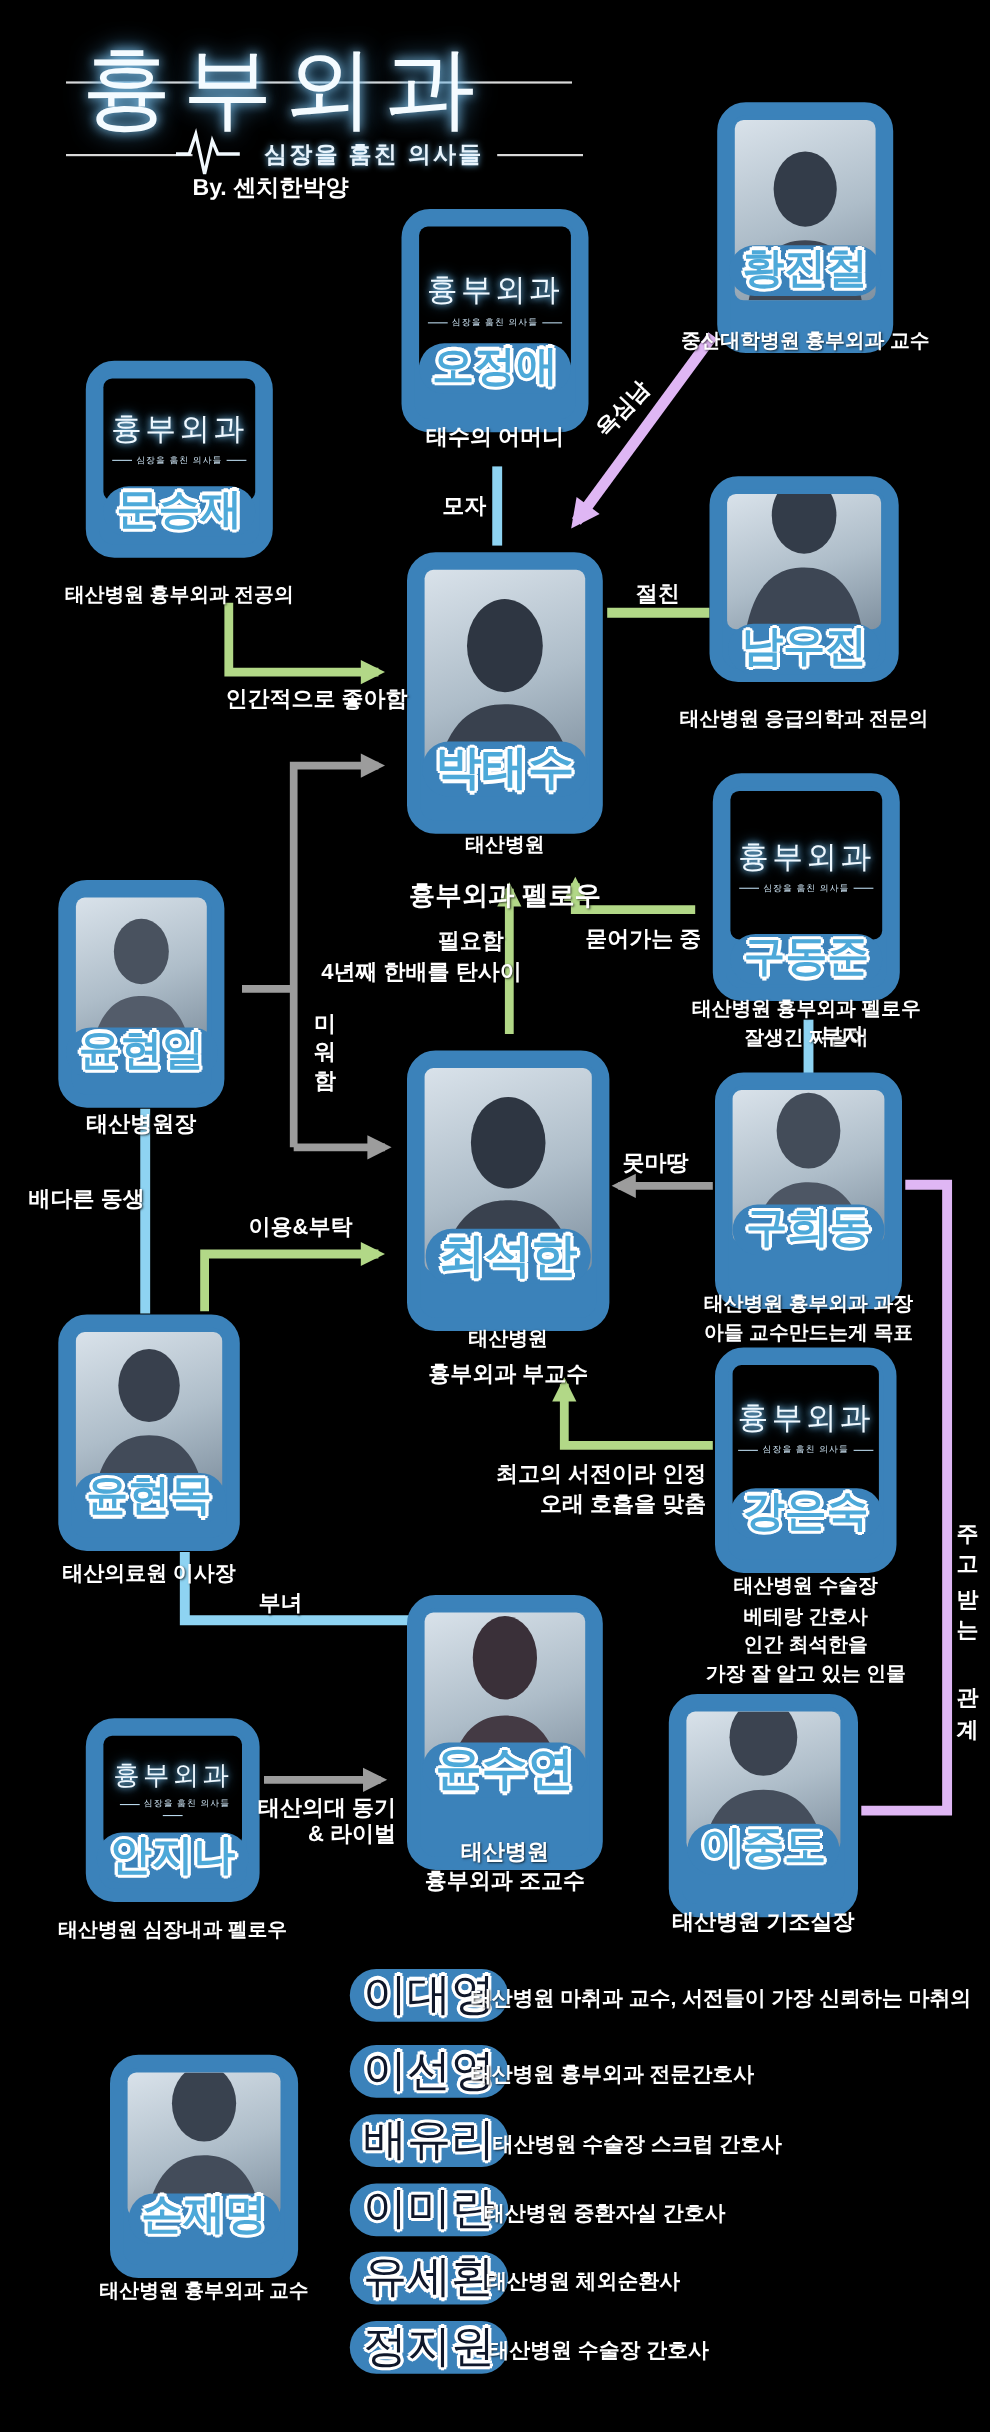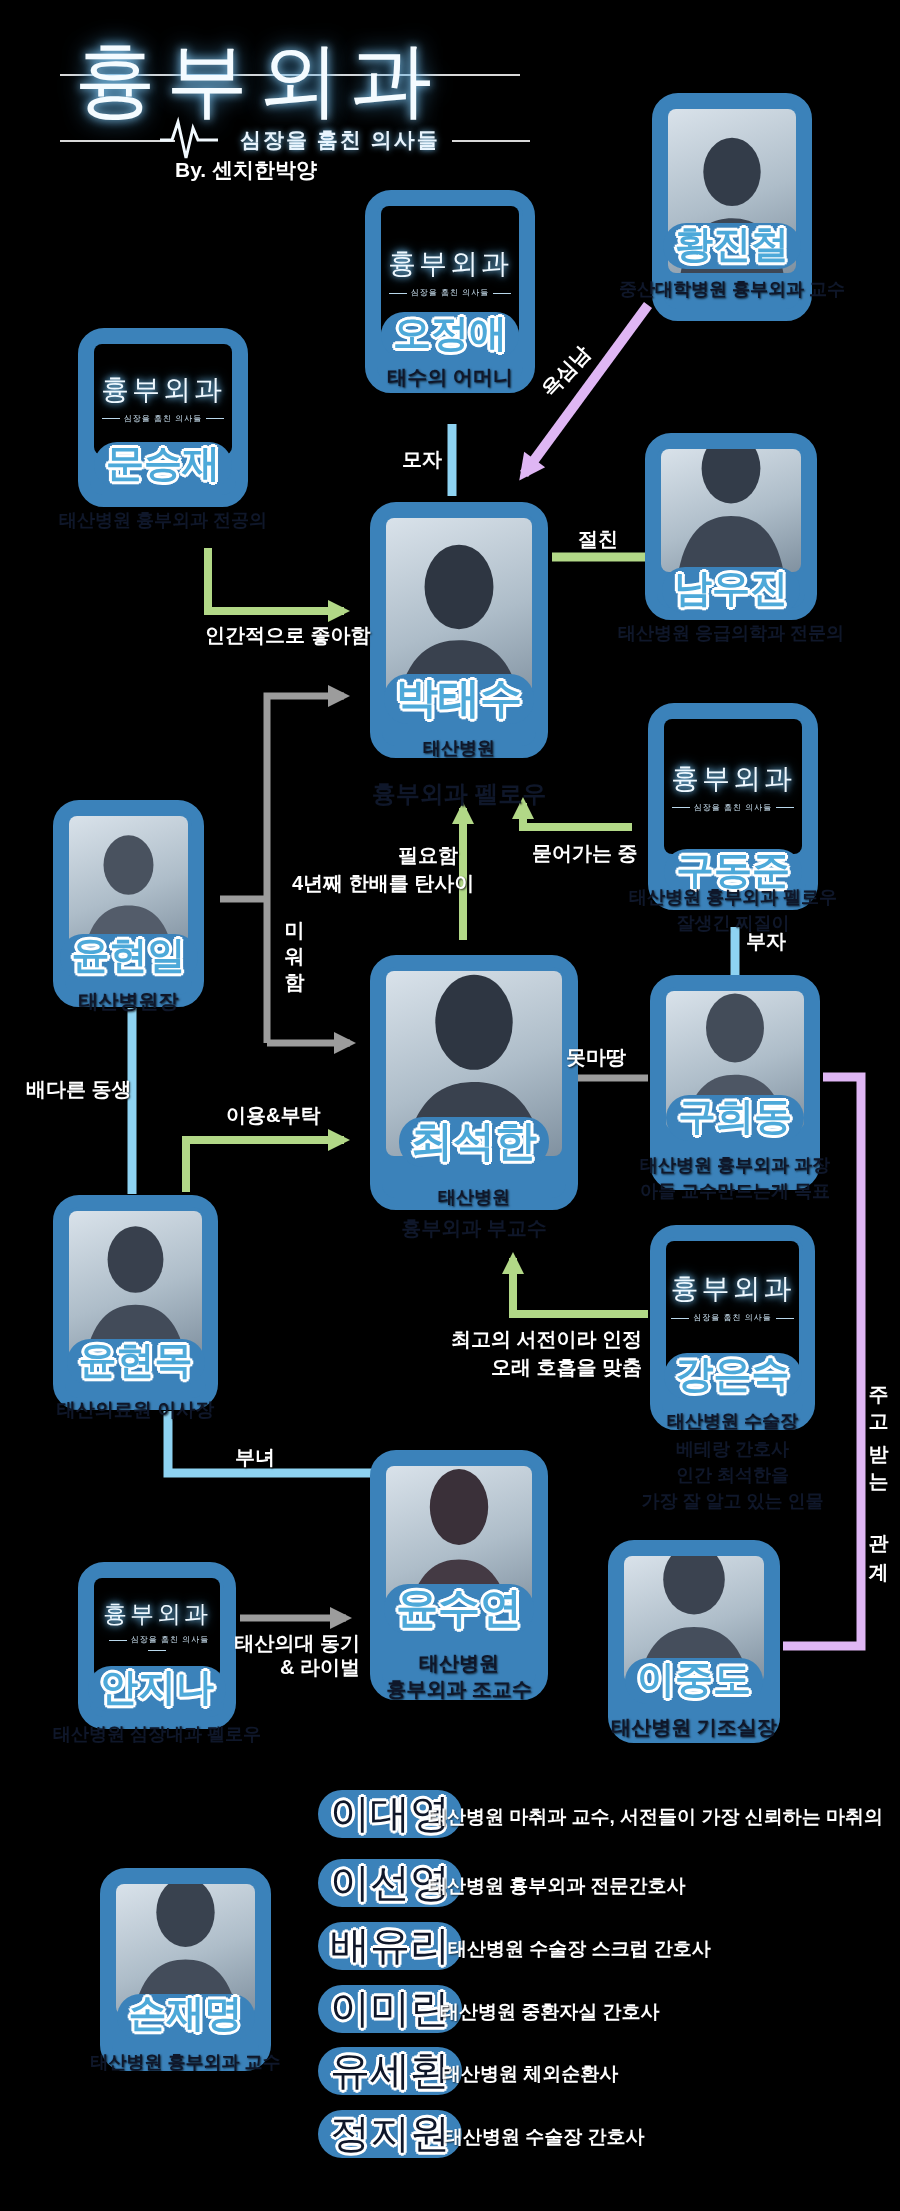--- a/index.html
+++ b/index.html
@@ -20,22 +20,22 @@
   .photo-area{position:absolute;left:4px;top:4px;right:4px;border-radius:8px;overflow:hidden;
               background:linear-gradient(160deg,#d9e2ea 0%,#aebdc9 55%,#8091a0 100%);}
   .logo-area{position:absolute;left:4px;top:4px;right:4px;background:#000;border-radius:8px;overflow:hidden;}
   .mini-logo{position:absolute;left:0;right:0;top:30%;text-align:center;}
   .ml-title{font-size:28px;color:#eef8ff;letter-spacing:3px;text-shadow:0 0 6px #79bde6,0 0 12px #3f90c7;}
   .ml-sub{margin-top:4px;font-size:8px;color:#cde4f4;letter-spacing:1px;}
   .ml-sub .ml-line{display:inline-block;width:18px;height:1px;background:#b9d8ec;vertical-align:middle;margin:0 4px;}
   .name{position:absolute;left:50%;transform:translateX(-50%);background:#3b82ba;border-radius:24px;
         padding:1px 12px 3px;font-size:38px;font-weight:700;color:#4da9d9;white-space:nowrap;line-height:1.1;
         text-shadow:-2px -2px 0 #fff,2px -2px 0 #fff,-2px 2px 0 #fff,2px 2px 0 #fff,0 -3px 0 #fff,0 3px 0 #fff,-3px 0 0 #fff,3px 0 0 #fff;}
-  .cap{position:absolute;left:50%;transform:translateX(-50%);white-space:nowrap;color:#0f172a;
-       font-weight:700;font-size:18px;text-shadow:1px 1px 2px rgba(0,0,0,.7);}
+  .cap{position:absolute;left:50%;transform:translateX(-50%);white-space:nowrap;color:#ffffff;
+       font-weight:700;font-size:18px;text-shadow:1px 1px 2px rgba(0,0,0,.7);margin-top:20px;}
 
   
   .rlabel{position:absolute;color:#fff;font-size:20px;font-weight:600;white-space:nowrap;
           text-shadow:1px 1px 2px rgba(0,0,0,.8);}
   .rlabel.vert{writing-mode:vertical-rl;text-orientation:upright;letter-spacing:6px;}
   .rlabel.rot{transform:rotate(-47deg);transform-origin:center;}
   .rlabel.right{text-align:right;}
 
   
   .roster-name{position:absolute;background:#3b82ba;border-radius:24px;padding:1px 12px 3px;
@@ -182,21 +182,21 @@
     <div class="photo-area" style="bottom:42px;">
       <svg class="silh" viewBox="0 0 100 120" preserveAspectRatio="xMidYMax slice">
         <ellipse cx="50" cy="46" rx="21" ry="25" fill="#49525f"></ellipse>
           <path d="M12,122 C18,88 34,80 50,80 C66,80 82,88 88,122 Z" fill="#535c6a"></path>
         </svg>
     </div>
     <div class="name" style="top:122px;">윤현일</div>
     <div class="cap" style="top:176px;font-size:20px;">태산병원장</div>
   </div>
 
-  <div class="card" style="left:370px;top:955px;width:208px;height:255px;">
+  <div class="card" style="left:370px;top:955px;width:184px;height:255px;">
     <div class="photo-area" style="bottom:42px;">
       <svg class="silh" viewBox="0 0 100 120" preserveAspectRatio="xMidYMax slice">
         <ellipse cx="50" cy="44" rx="22" ry="27" fill="#2e3642"></ellipse>
           <path d="M10,122 C16,86 33,78 50,78 C67,78 84,86 90,122 Z" fill="#39414e"></path>
         </svg>
     </div>
     <div class="name" style="top:150px;font-size:42px;">최석한</div>
     <div class="cap" style="top:218px;">태산병원</div>
     <div class="cap" style="top:248px;font-size:20px;">흉부외과 부교수</div>
   </div>

